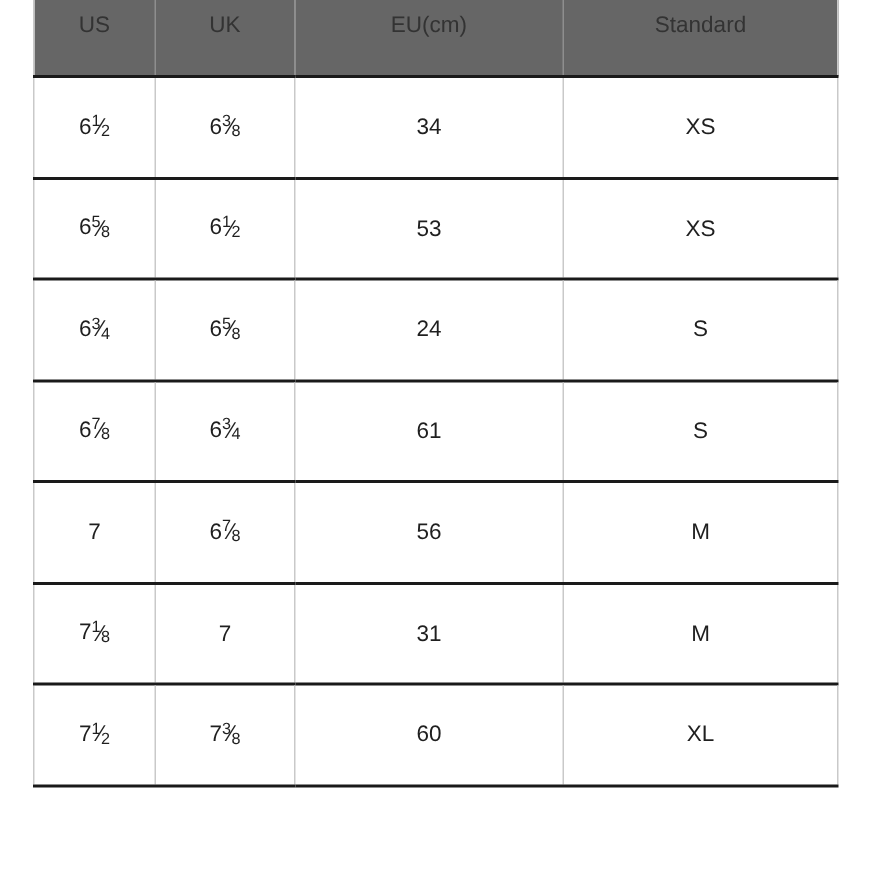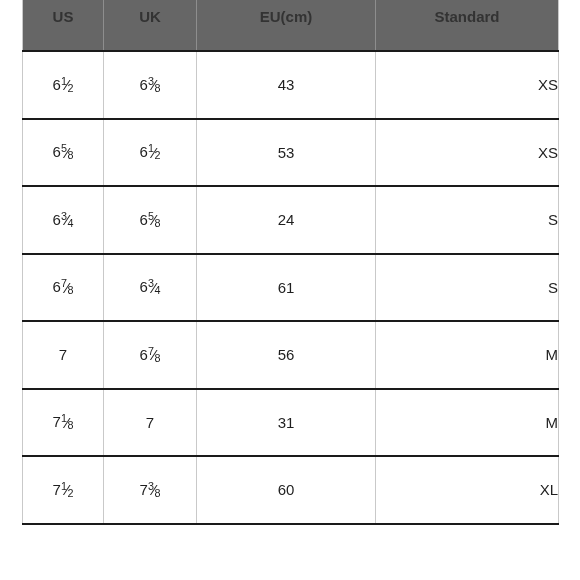--- a/index.html
+++ b/index.html
@@ -37,21 +37,21 @@
   #size-table col.c-us  { width: 81px; }
   #size-table col.c-uk  { width: 93px; }
   #size-table col.c-eu  { width: 179px; }
   #size-table col.c-std { width: 183px; }
 
   
   thead th {
     background: #666666;
     color: #333333;
     font-size: 15px;
-    font-weight: bold;
+    font-weight: normal;
     text-align: center;
     height: 51px;
     padding: 0;
     border-right: 1px solid #8e8e8e;
     border-bottom: 2px solid #1a1a1a;
     vertical-align: middle;
     line-height: 1;
     
     padding-bottom: 18px;
     box-sizing: border-box;
@@ -65,21 +65,21 @@
     text-align: center;
     vertical-align: middle;
     font-size: 15px;
     color: #1f1f1f;
     background: #ffffff;
     border-right: 1px solid #c9c9c9;
     border-bottom: 2px solid #1a1a1a;
     line-height: 1;
     border-radius: 27px;
   }
-  tbody td:last-child { border-right: none; text-align: right; }
+  tbody td:last-child { border-right: none; }
 
   
   .frac {
     display: inline-block;
     white-space: nowrap;
     font-size: 15px;
   }
   .frac .num {
     font-size: 0.72em;
     vertical-align: 0.48em;
@@ -113,21 +113,21 @@
         <th>UK</th>
         <th>EU(cm)</th>
         <th>Standard</th>
       </tr>
     </thead>
 
     <tbody id="table-body">
         <tr>
           <td><span class="frac"><span class="whole-part">6</span><span class="num">1</span><span class="sl">⁄</span><span class="den">2</span></span></td>
           <td><span class="frac"><span class="whole-part">6</span><span class="num">3</span><span class="sl">⁄</span><span class="den">8</span></span></td>
-          <td>43</td>
+          <td>34</td>
           <td>XS</td>
         </tr>
         <tr>
           <td><span class="frac"><span class="whole-part">6</span><span class="num">5</span><span class="sl">⁄</span><span class="den">8</span></span></td>
           <td><span class="frac"><span class="whole-part">6</span><span class="num">1</span><span class="sl">⁄</span><span class="den">2</span></span></td>
           <td>53</td>
           <td>XS</td>
         </tr>
         <tr>
           <td><span class="frac"><span class="whole-part">6</span><span class="num">3</span><span class="sl">⁄</span><span class="den">4</span></span></td>

